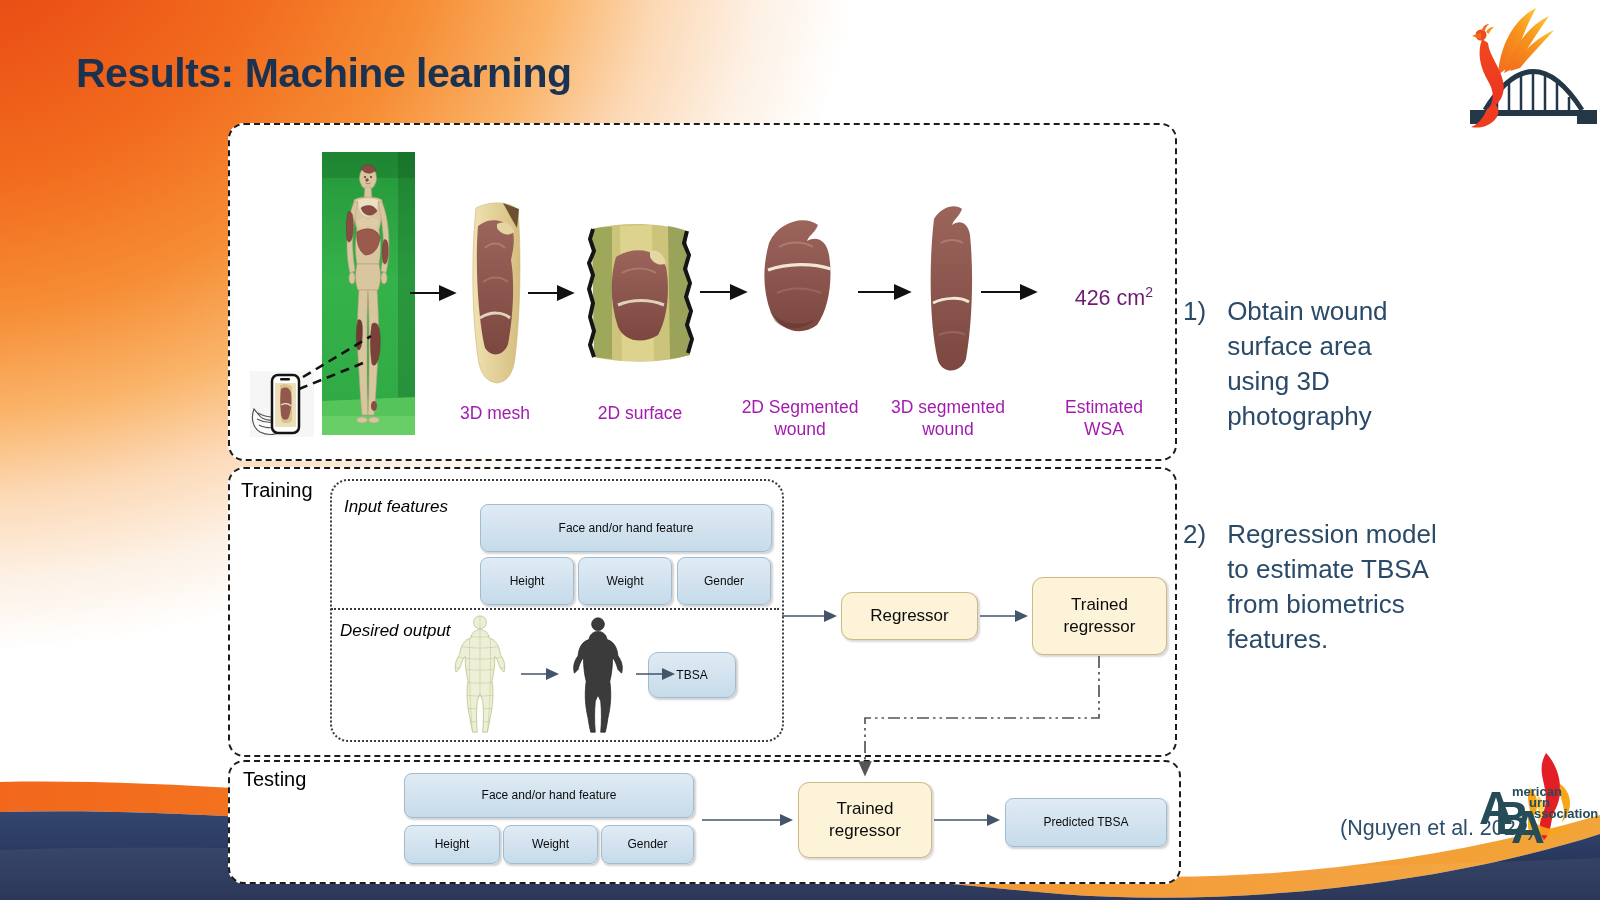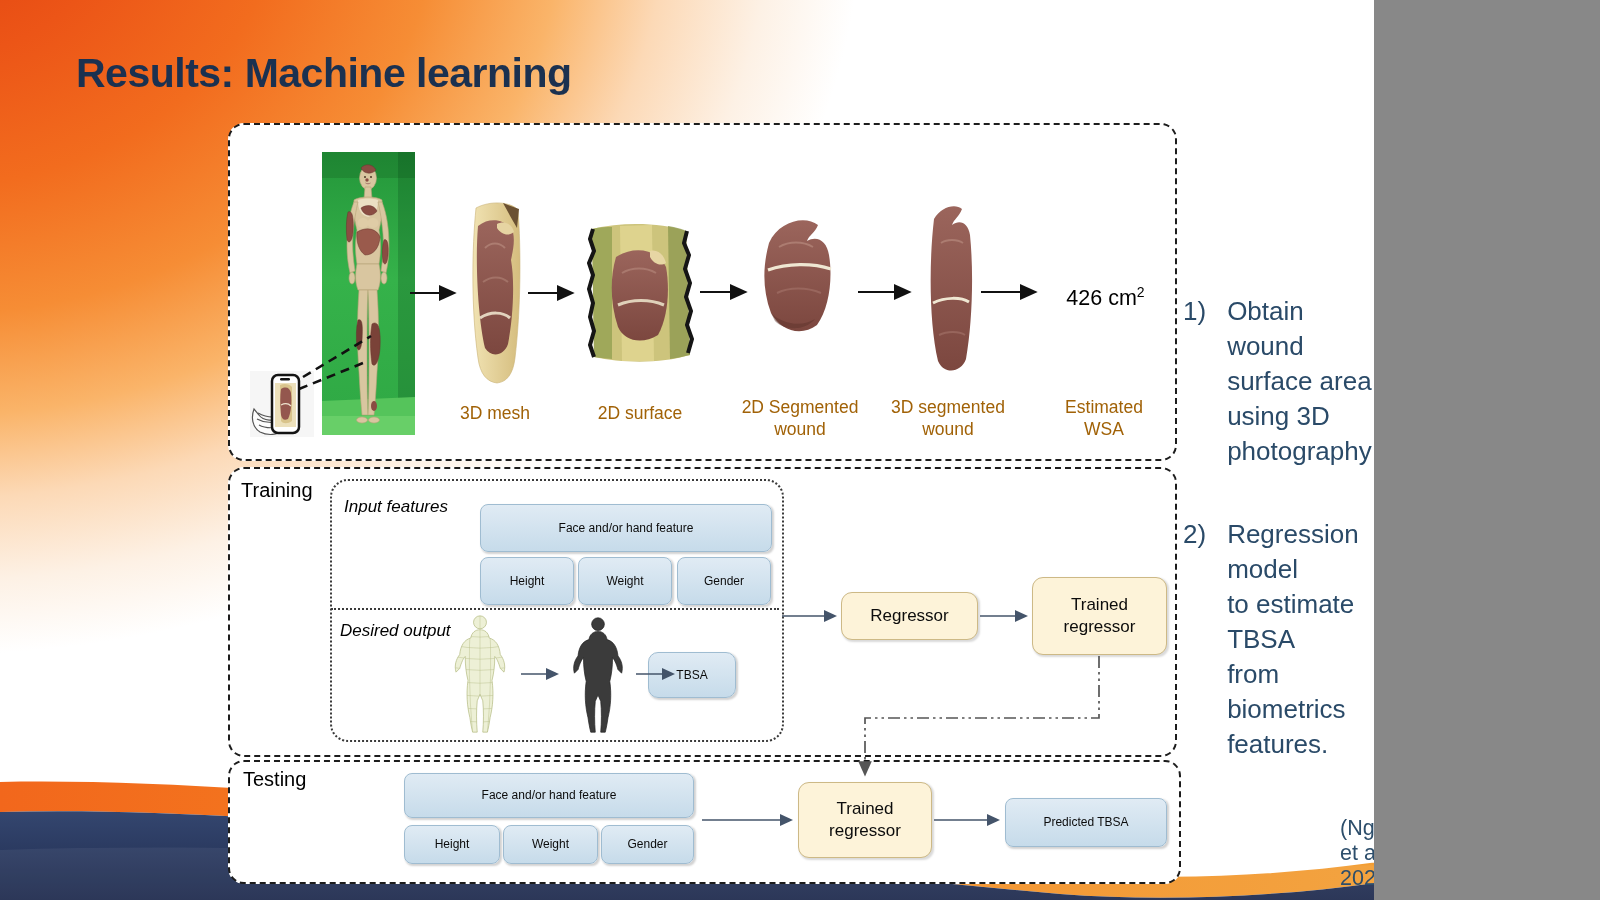--- a/index.html
+++ b/index.html
@@ -1,17 +1,17 @@
 <!DOCTYPE html>
 <html><head>
 <meta charset="utf-8">
 <style>
   html,body{margin:0;padding:0;background:#888;}
   .slide{
-    position:relative;width:1374px;height:900px;overflow:hidden;
+    position:relative;width:1600px;height:900px;overflow:hidden;
     background:#ffffff;font-family:"Liberation Sans",sans-serif;
   }
   .abs{position:absolute;}
   .bg-orange{
     position:absolute;inset:0;
     background:radial-gradient(1150px 920px at -70px -90px,
       #e0400f 0%, #ec5517 16%, #f26c1e 30%, #f68d35 44%,
       #fab469 55%, #fcd9b6 64%, #fdf1e5 73%, rgba(255,255,255,0) 81%);
   }
   .title{
@@ -34,23 +34,23 @@
     font-size:12px;color:#0c0c0c;box-shadow:1.5px 1.5px 2px rgba(0,0,0,.18);
     line-height:1.2;
   }
   .tanbox{
     position:absolute;display:flex;align-items:center;justify-content:center;text-align:center;
     background:#fdf3d9;border:1px solid #cdb986;border-radius:11px;
     font-size:17px;color:#0c0c0c;box-shadow:1.5px 1.5px 2px rgba(0,0,0,.15);
     line-height:1.3;padding:2px 6px;box-sizing:border-box;
   }
   .piplabel{
-    position:absolute;font-size:17.5px;color:#a16207;text-align:center;line-height:1.28;
-  }
-  .areaval{position:absolute;font-size:21.5px;color:#000000;text-align:center;}
+    position:absolute;font-size:17.5px;color:#a21caf;text-align:center;line-height:1.28;
+  }
+  .areaval{position:absolute;font-size:21.5px;color:#701a75;text-align:right;}
   .areaval sup{font-size:14px;}
   .note{
     position:absolute;display:flex;gap:21px;
     font-size:26px;color:#2a4a68;line-height:35px;
   }
   .note .lines span{display:block;}
   .citation{position:absolute;font-size:21.5px;color:#2d4e6b;}
   svg{display:block;}
 </style>
 </head>

